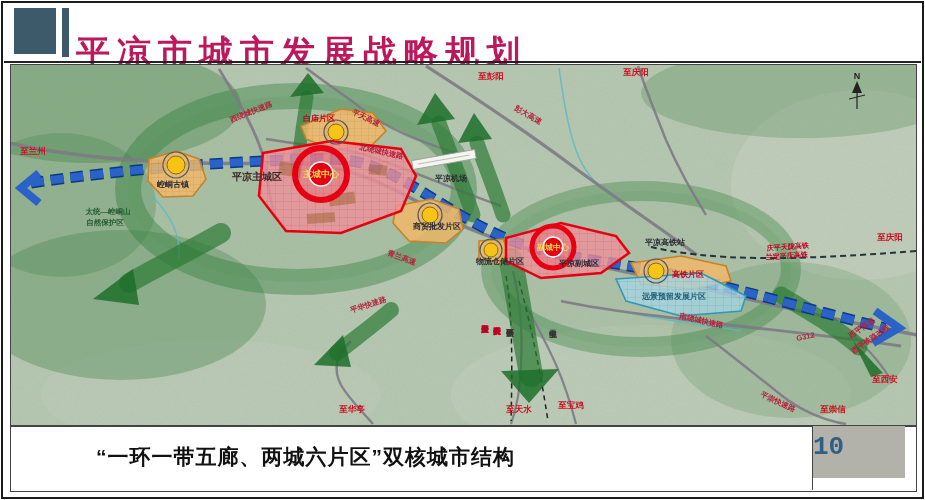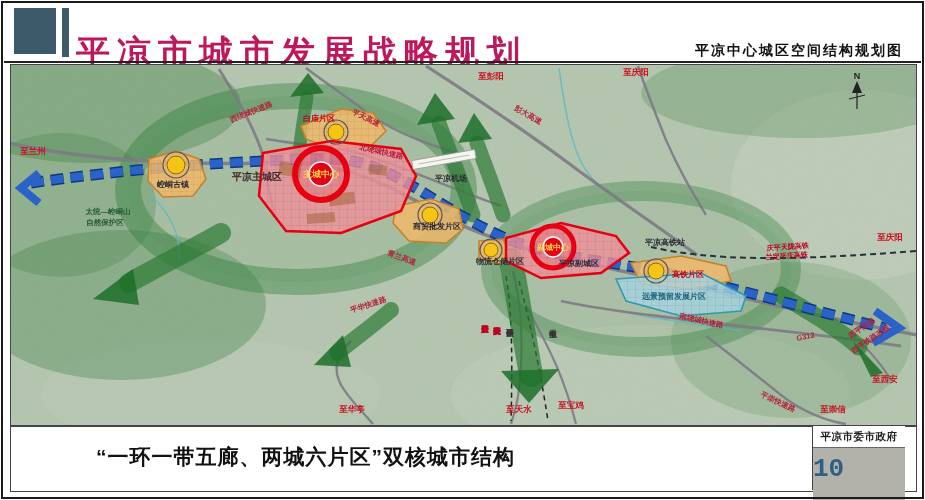--- a/index.html
+++ b/index.html
@@ -45,21 +45,20 @@
              font-size:26px;font-weight:bold;color:#2e5f85;font-family:Liberation Mono, monospace;}
 </style>
 </head>
 <body>
 
 <div class="page">
 
   <div class="hdr-square"></div>
   <div class="hdr-bar"></div>
   <div class="hdr-title">平凉市城市发展战略规划</div>
-  <div class="hdr-maptitle">平凉中心城区空间结构规划图</div>
   <div class="hdr-rule"></div>
 
   <div class="map-box">
     <svg width="905" height="360" viewBox="0 0 905 360">
       <defs>
         <filter id="tx" x="0" y="0" width="100%" height="100%">
           <feTurbulence type="fractalNoise" baseFrequency="0.8" numOctaves="2" result="n"></feTurbulence>
           <feColorMatrix in="n" type="matrix" values="0 0 0 0 0.22  0 0 0 0 0.32  0 0 0 0 0.22  0 0 0 0.35 0"></feColorMatrix>
         </filter>
         <pattern id="gridr" patternUnits="userSpaceOnUse" width="8" height="8">
@@ -249,18 +248,17 @@
         <text class="vert rail-lbl" x="486" y="256">庆平天陇高铁</text>
         <text class="vert rail-dk" x="499" y="258" style="font-size:7.5px;font-weight:bold;">西平铁路</text>
         <text class="vert rail-dk" x="542" y="259" style="font-size:7.5px;font-weight:bold;">宝中二线</text>
       </g>
     </svg>
   </div>
 
   <div class="foot"></div>
   <div class="caption">“一环一带五廊、两城六片区”双核城市结构</div>
   <div class="info-box">
-    <div class="info-org">平凉市委市政府</div>
     <div class="info-page">10</div>
   </div>
 
   <div class="frame"></div>
 </div>
 
 </body></html>

